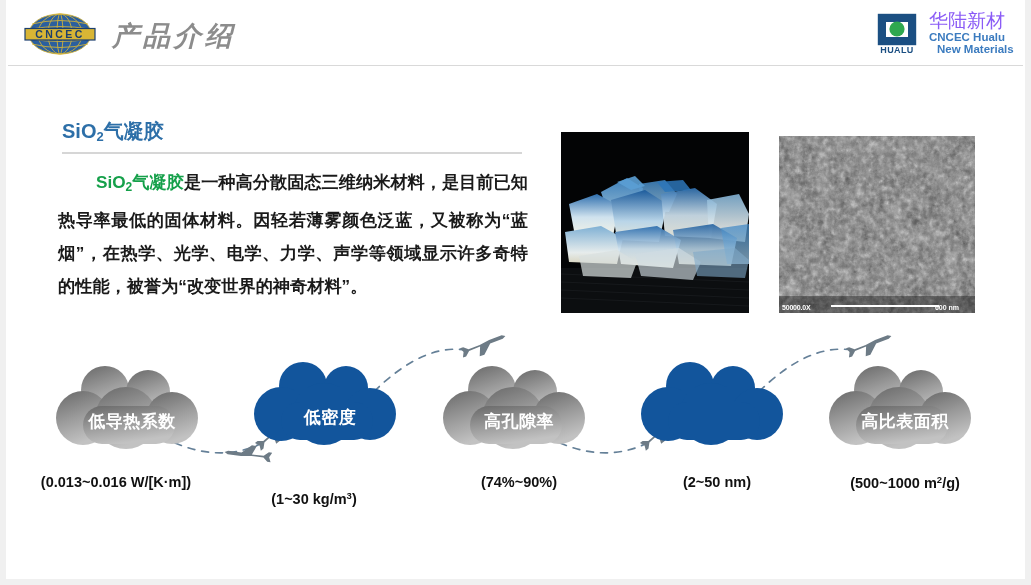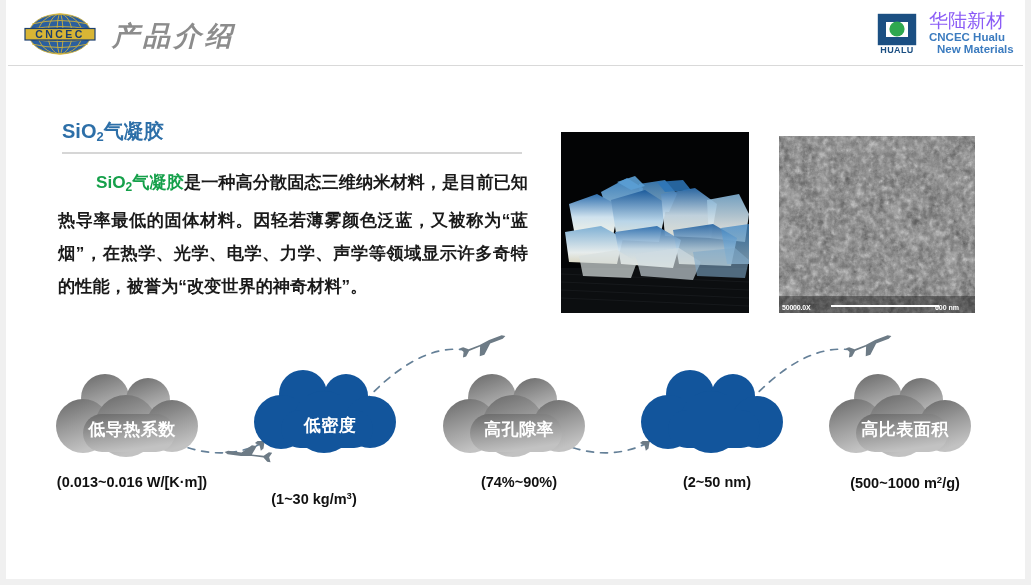--- a/index.html
+++ b/index.html
@@ -180,21 +180,21 @@
   .sem-scalebar-line {
     position: absolute;
     left: 52px; bottom: 6px;
     width: 108px; height: 2px;
     background: #ffffff;
   }
 
   
   #cloud-row {
     position: absolute;
-    left: 0; top: 328px;
+    left: 0; top: 320px;
     width: 1031px; height: 180px; padding-left: 36px;
   }
   .cloud {
     position: absolute;
     width: 152px; height: 95px;
   }
   .cloud-label {
     position: absolute;
     left: 0;
     top: 48px;
@@ -490,21 +490,21 @@
           <circle cx="27" cy="56" r="27"></circle>
           <circle cx="70" cy="56" r="31"></circle>
           <circle cx="116" cy="56" r="26"></circle>
           <rect x="27" y="44" width="92" height="38" rx="19"></rect>
         </g>
       </svg>
       <div class="cloud-label">高比表面积</div>
     </div>
   </div>
 
-  <div class="value-label" style="left:22px;">
+  <div class="value-label" style="left:6px;">
     <span>(0.013~0.016 W/[K·m])</span>
   </div>
   <div class="value-label" style="left:204px;margin-top:16px;">
     <span>(1~30 kg/m</span><sup>3</sup><span>)</span>
   </div>
   <div class="value-label" style="left:409px;">
     <span>(74%~90%)</span>
   </div>
   <div class="value-label" style="left:607px;">
     <span>(2~50 nm)</span>

